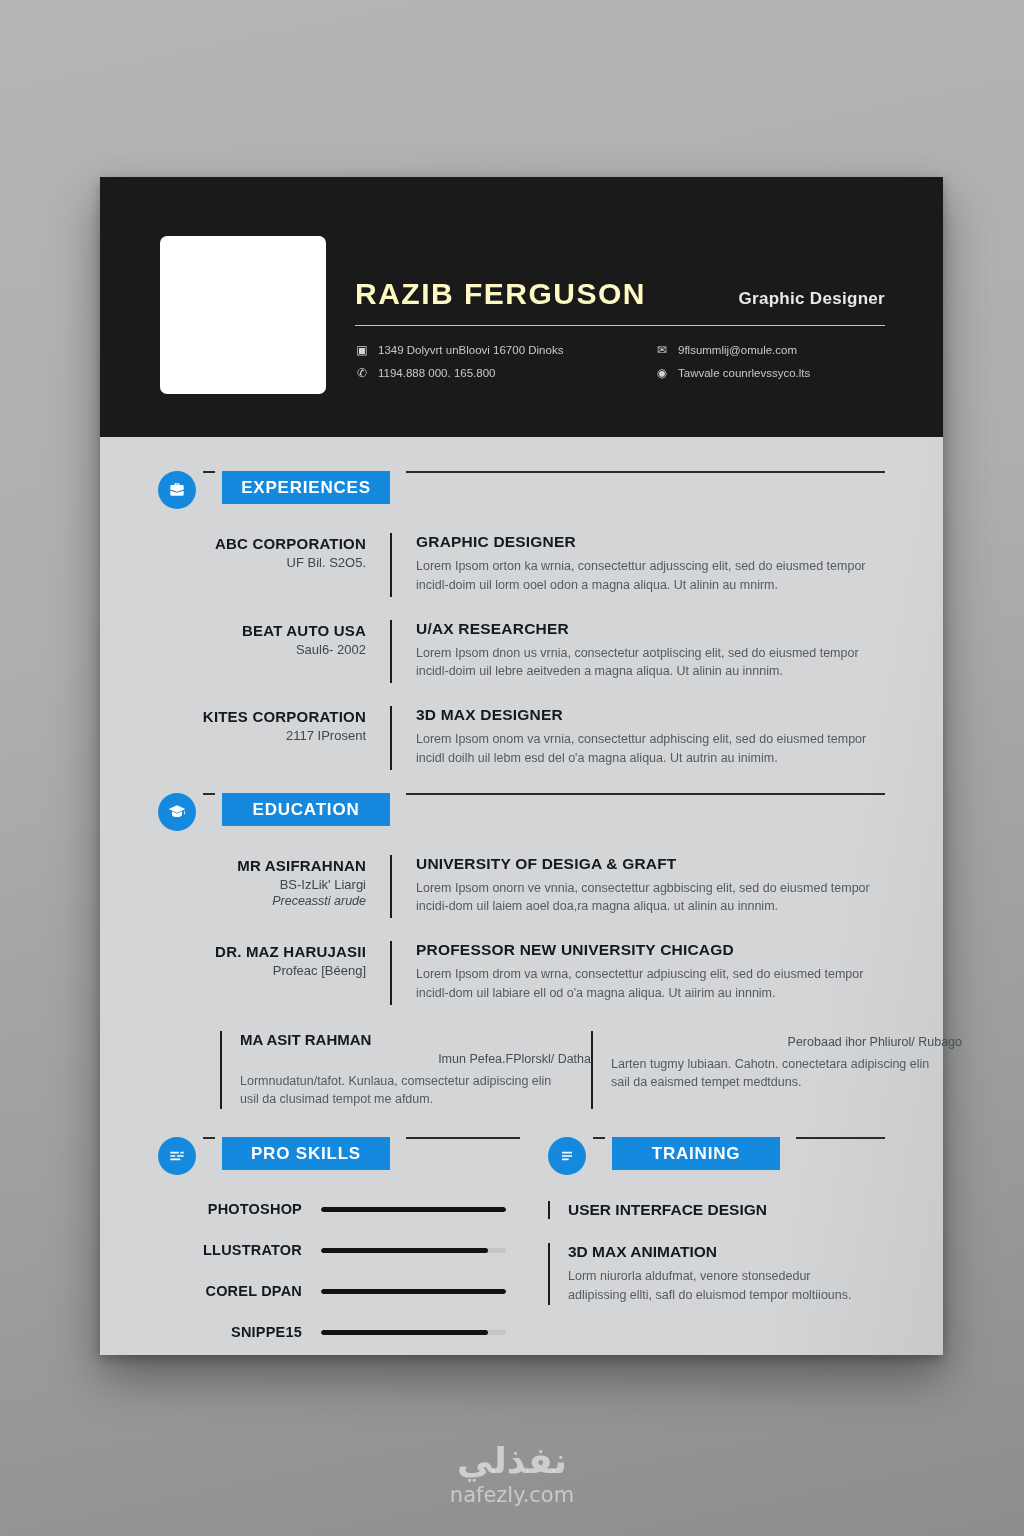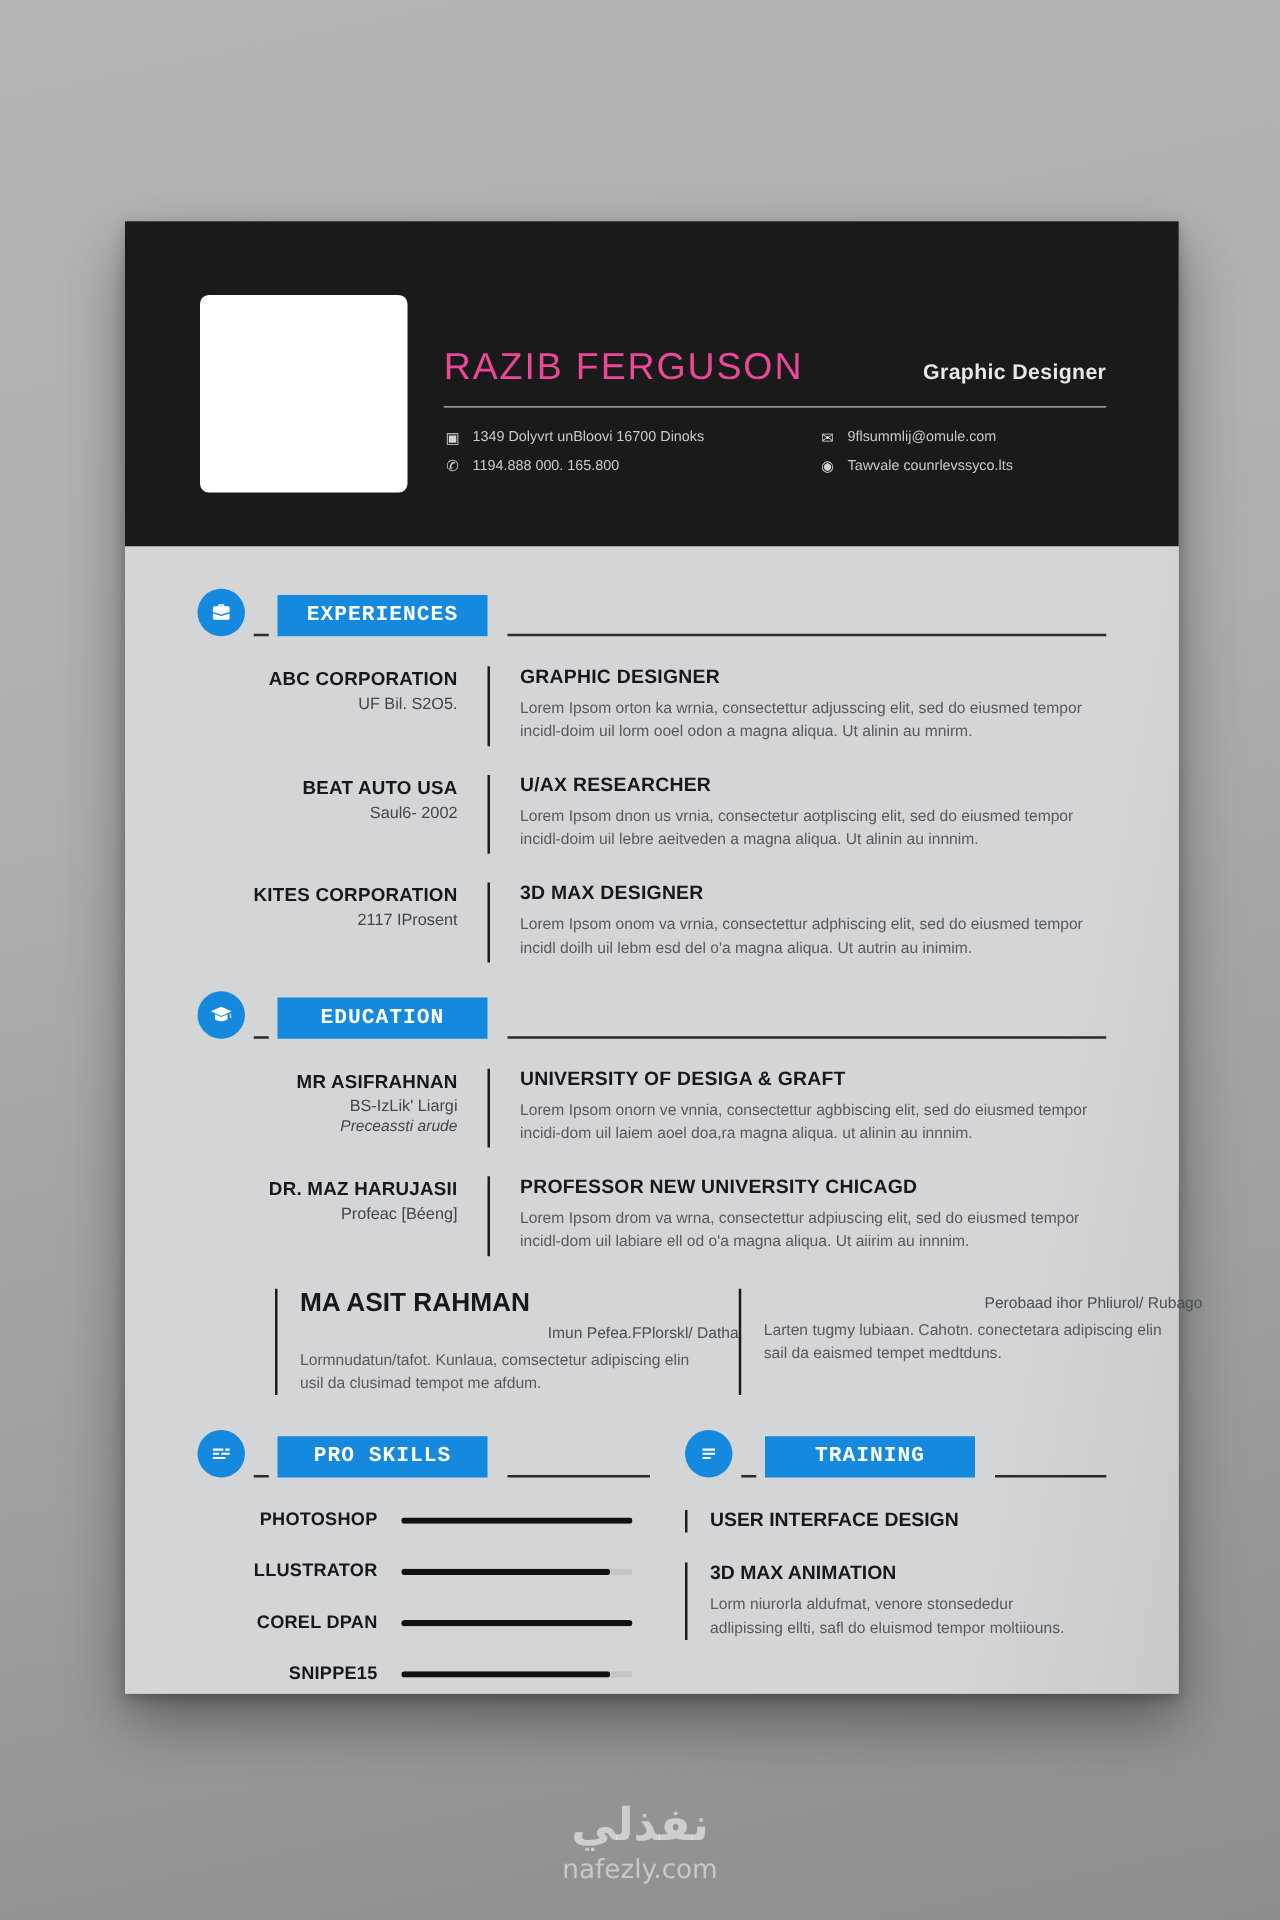--- a/index.html
+++ b/index.html
@@ -29,39 +29,39 @@
   .photo {
     position: absolute; left: 60px; top: 59px;
     width: 166px; height: 158px;
     background: #ffffff; border-radius: 7px;
   }
   .hdr-right {
     position: absolute; left: 255px; right: 58px; top: 100px;
   }
   .name-row { display: flex; justify-content: space-between; align-items: baseline; }
   .name {
-    font-size: 30px; font-weight: normal; color: #ec4899; letter-spacing: 1.5px;
+    font-size: 30px; font-weight: bold; color: #fef9c3; letter-spacing: 1.5px;
   }
   .job-title {
     font-size: 17px; font-weight: bold; color: #e8e8e8; letter-spacing: 0.3px;
   }
   .hdr-rule { border-top: 1px solid #c2c2c2; margin-top: 14px; }
   .contact {
     margin-top: 17px;
     display: grid;
     grid-template-columns: 260px auto;
     row-gap: 9px; column-gap: 40px;
   }
   .c-item { display: flex; align-items: center; gap: 9px; color: #c9c9c9; font-size: 11.5px; }
   .c-ico { font-size: 12px; color: #d4d4d4; width: 14px; text-align: center; }
 
   
   .page-body { padding: 34px 58px 0 58px; }
 
-  .sec-head { display: flex; align-items: flex-end; font-family: Liberation Mono, monospace; }
+  .sec-head { display: flex; align-items: flex-start; }
   .sec-circle {
     width: 38px; height: 38px; border-radius: 50%;
     background: #1589dd; flex: none;
     display: flex; align-items: center; justify-content: center;
   }
   .sec-circle svg { width: 20px; height: 20px; fill: #ffffff; }
   .sec-dash { width: 12px; height: 2px; background: #2b2b2b; margin: 0 7px; flex: none; }
   .sec-title {
     background: #1589dd; color: #ffffff;
     font-weight: bold; font-size: 17px; letter-spacing: 0.8px;
@@ -78,21 +78,21 @@
   .e-period { font-size: 13px; color: #41464c; margin-top: 3px; }
   .e-note { font-size: 12.5px; color: #41464c; font-style: italic; margin-top: 2px; }
   .e-right { flex: 1; border-left: 2px solid #1c1c1c; padding-left: 24px; padding-bottom: 2px; }
   .e-role { font-size: 15.5px; font-weight: bold; color: #15191d; letter-spacing: 0.2px; }
   .e-desc { font-size: 12.5px; color: #565a5f; line-height: 1.5; margin-top: 6px; max-width: 490px; }
 
   
   .refs { display: flex; margin: 26px 0 10px 62px; }
   .ref { border-left: 2px solid #1c1c1c; padding-left: 18px; width: 371px; flex: none; }
   .ref + .ref { margin-left: 0; }
-  .ref-name { font-size: 21px; font-weight: bold; color: #15191d; }
+  .ref-name { font-size: 15px; font-weight: bold; color: #15191d; }
   .ref-role { font-size: 12.5px; color: #4a4f54; margin-top: 4px; text-align: right; }
   .ref-desc { font-size: 12.5px; color: #565a5f; line-height: 1.5; margin-top: 6px; max-width: 330px; }
 
   
   .bottom { display: flex; margin-top: 28px; }
   .skills-col { width: 362px; flex: none; }
   .training-col { flex: 1; margin-left: 28px; }
   .skills-list { margin-top: 26px; }
   .skill-row { display: flex; align-items: center; margin-bottom: 25px; }
   .skill-name { width: 144px; text-align: right; font-size: 14.5px; font-weight: bold; color: #15191d; margin-right: 19px; flex: none; letter-spacing: 0.2px; }

